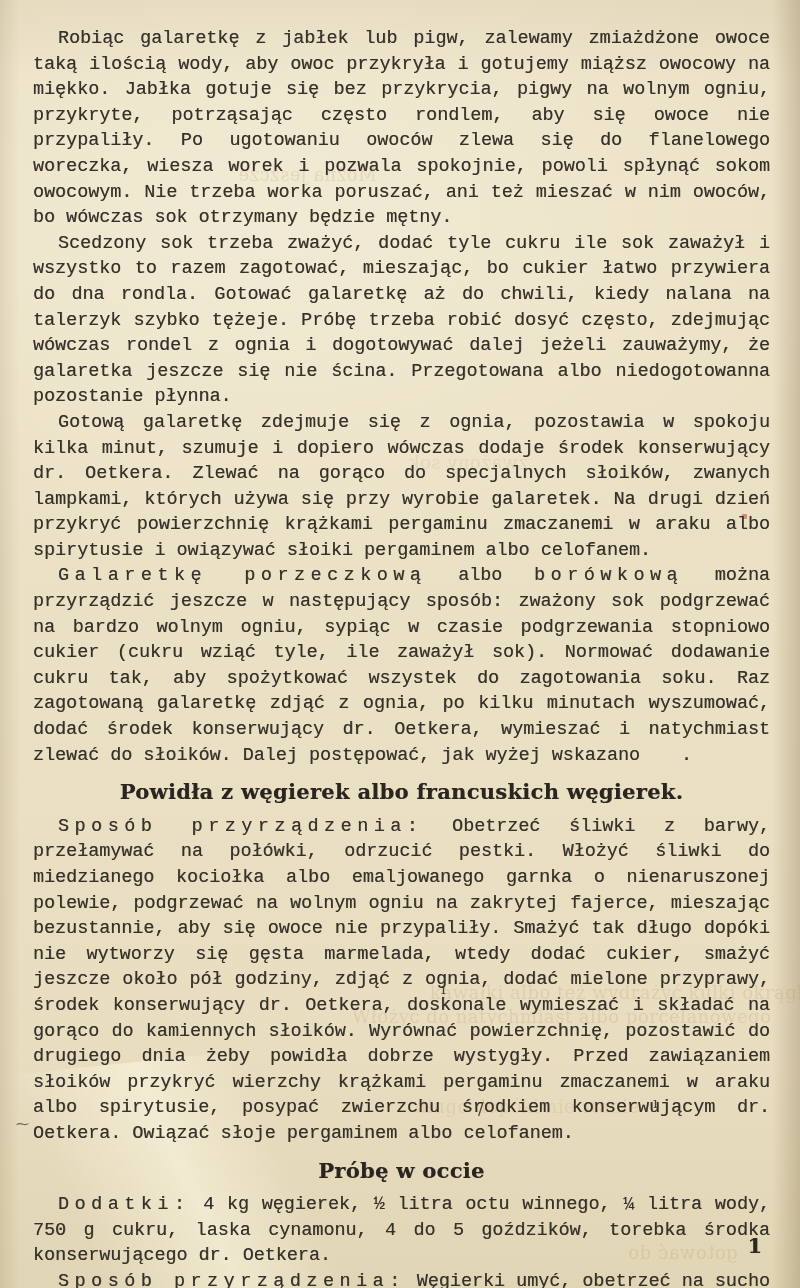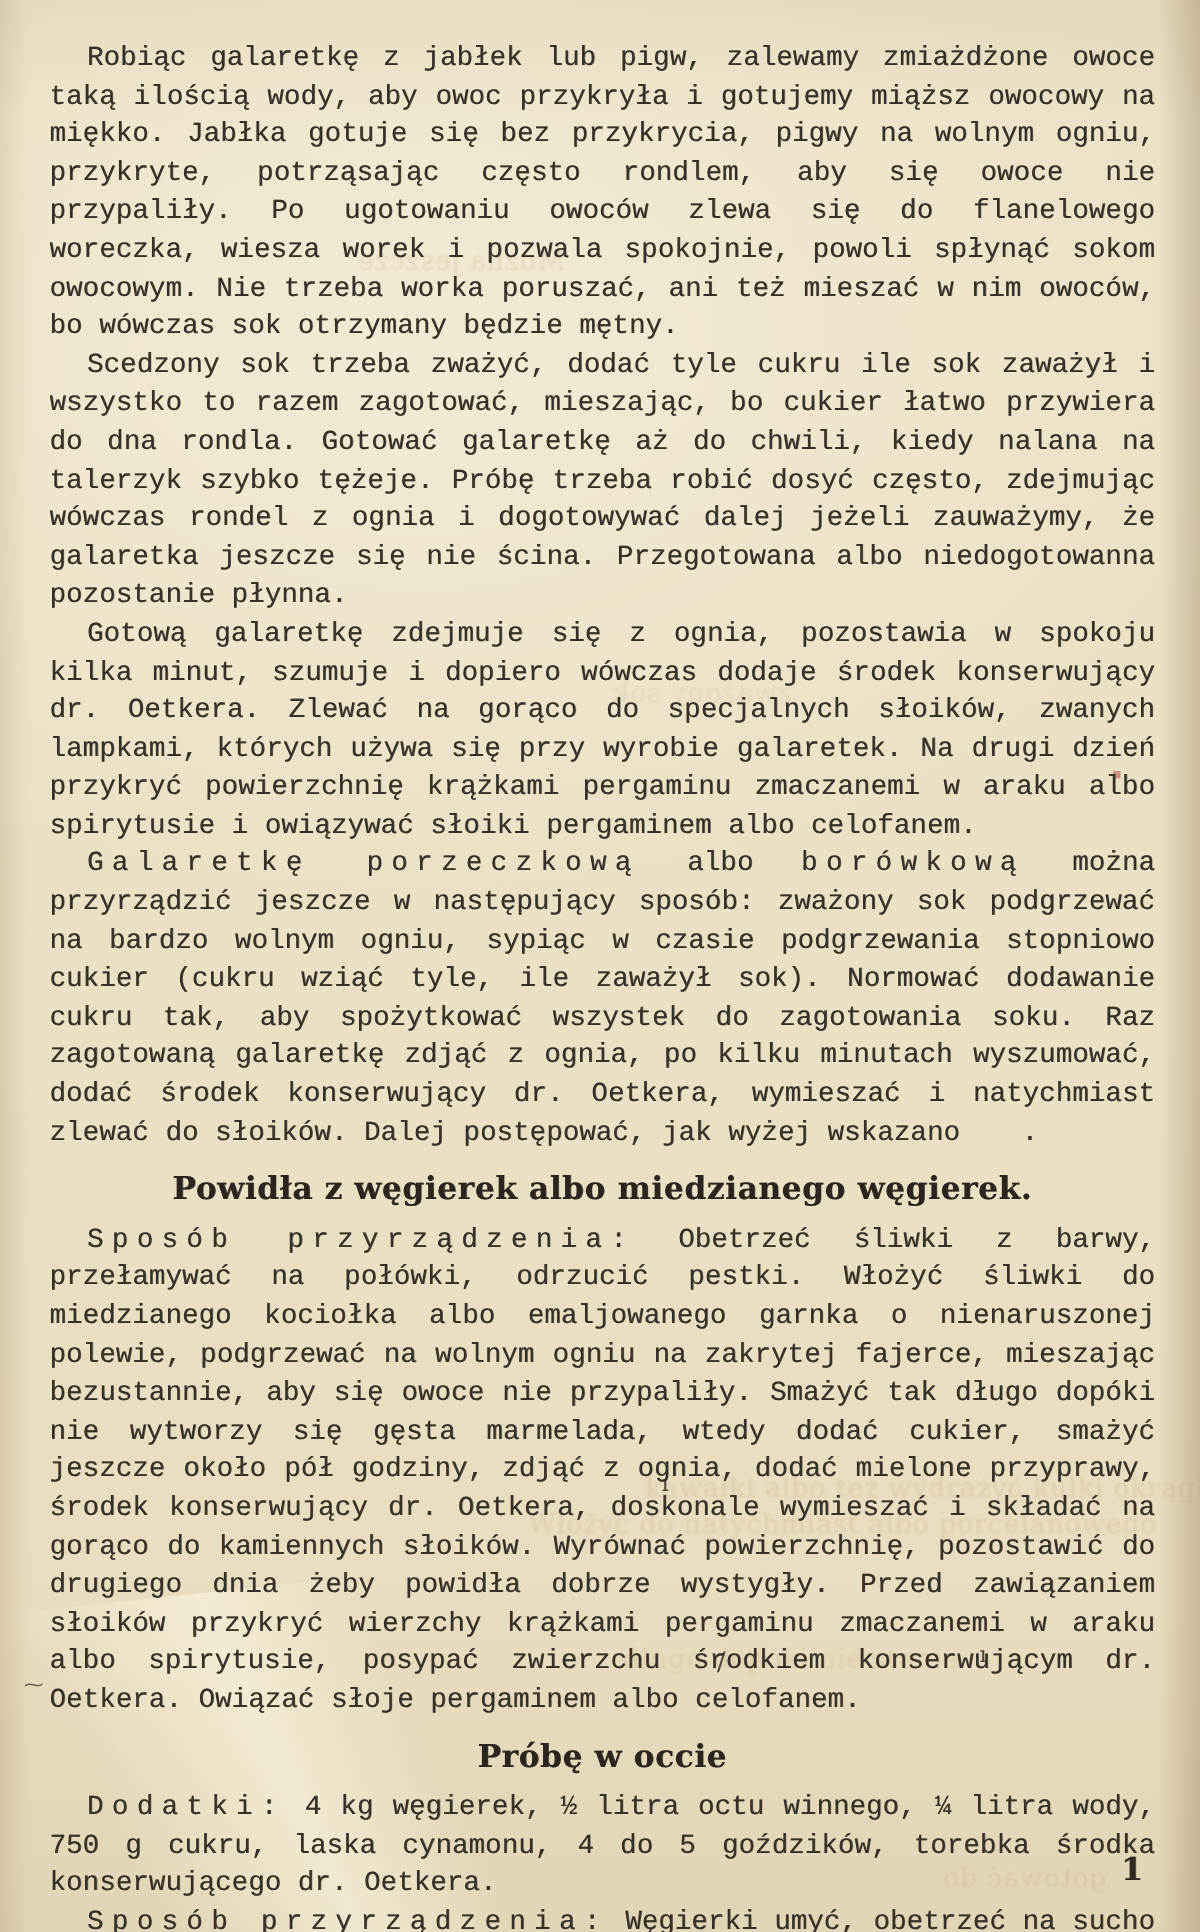--- a/index.html
+++ b/index.html
@@ -113,21 +113,21 @@
   <div class="content">
 
     <p class="body">Robiąc galaretkę z jabłek lub pigw, zalewamy zmiażdżone owoce taką ilością wody, aby owoc przykryła i gotujemy miąższ owocowy na miękko. Jabłka gotuje się bez przykrycia, pigwy na wolnym ogniu, przykryte, potrząsając często rondlem, aby się owoce nie przypaliły. Po ugotowaniu owoców zlewa się do flanelowego woreczka, wiesza worek i pozwala spokojnie, powoli spłynąć sokom owocowym. Nie trzeba worka poruszać, ani też mieszać w nim owoców, bo wówczas sok otrzymany będzie mętny.</p>
 
     <p class="body">Scedzony sok trzeba zważyć, dodać tyle cukru ile sok zaważył i wszystko to razem zagotować, mieszając, bo cukier łatwo przywiera do dna rondla. Gotować galaretkę aż do chwili, kiedy nalana na talerzyk szybko tężeje. Próbę trzeba robić dosyć często, zdejmując wówczas rondel z ognia i dogotowywać dalej jeżeli zauważymy, że galaretka jeszcze się nie ścina. Przegotowana albo niedogotowanna pozostanie płynna.</p>
 
     <p class="body">Gotową galaretkę zdejmuje się z ognia, pozostawia w spokoju kilka minut, szumuje i dopiero wówczas dodaje środek konserwujący dr. Oetkera. Zlewać na gorąco do specjalnych słoików, zwanych lampkami, których używa się przy wyrobie galaretek. Na drugi dzień przykryć powierzchnię krążkami pergaminu zmaczanemi w araku albo spirytusie i owiązywać słoiki pergaminem albo celofanem.</p>
 
     <p class="body"><span class="sperr">Galaretkę porzeczkową</span><span> albo </span><span class="sperr">borówkową</span><span> można przyrządzić jeszcze w następujący sposób: zważony sok podgrzewać na bardzo wolnym ogniu, sypiąc w czasie podgrzewania stopniowo cukier (cukru wziąć tyle, ile zaważył sok). Normować dodawanie cukru tak, aby spożytkować wszystek do zagotowania soku. Raz zagotowaną galaretkę zdjąć z ognia, po kilku minutach wyszumować, dodać środek konserwujący dr. Oetkera, wymieszać i natychmiast zlewać do słoików. Dalej postępować, jak wyżej wskazano</span><span class="tail-period">.</span></p>
 
-    <h2 class="heading">Powidła z węgierek albo miedzianego węgierek.</h2>
+    <h2 class="heading">Powidła z węgierek albo francuskich węgierek.</h2>
 
 
     <p class="body"><span class="sperr">Sposób przyrządzenia:</span><span> Obetrzeć śliwki z barwy, przełamywać na połówki, odrzucić pestki. Włożyć śliwki do miedzianego kociołka albo emaljowanego garnka o nienaruszonej polewie, podgrzewać na wolnym ogniu na zakrytej fajerce, mieszając bezustannie, aby się owoce nie przypaliły. Smażyć tak długo dopóki nie wytworzy się gęsta marmelada, wtedy dodać cukier, smażyć jeszcze około pół godziny, zdjąć z ognia, dodać mielone przyprawy, środek konserwujący dr. Oetkera, doskonale wymieszać i składać na gorąco do kamiennych słoików. Wyrównać powierzchnię, pozostawić do drugiego dnia żeby powidła dobrze wystygły. Przed zawiązaniem słoików przykryć wierzchy krążkami pergaminu zmaczanemi w araku albo spirytusie, posypać zwierzchu środkiem konserwującym dr. Oetkera. Owiązać słoje pergaminem albo celofanem.</span></p>
 
     <h2 class="heading">Próbę w occie</h2>
 
     <p class="body"><span class="sperr">Dodatki:</span><span> 4 kg węgierek, ½ litra octu winnego, ¼ litra wody, 750 g cukru, laska cynamonu, 4 do 5 goździków, torebka środka konserwującego dr. Oetkera.</span></p>
 
     <p class="body"><span class="sperr">Sposób przyrządzenia:</span><span> Węgierki umyć, obetrzeć na sucho (każdą oddzielnie) płócienną ściereczką. Naciąć, wyjąć pestki. Układać śliwki w garnku kamiennym ścisłemi warstwami. Zagotować ocet z wodą, korzeniami i cukrem, zalać wrzącym octem owoce, pozostawić tak 10 minut, a po</span></p>
 

